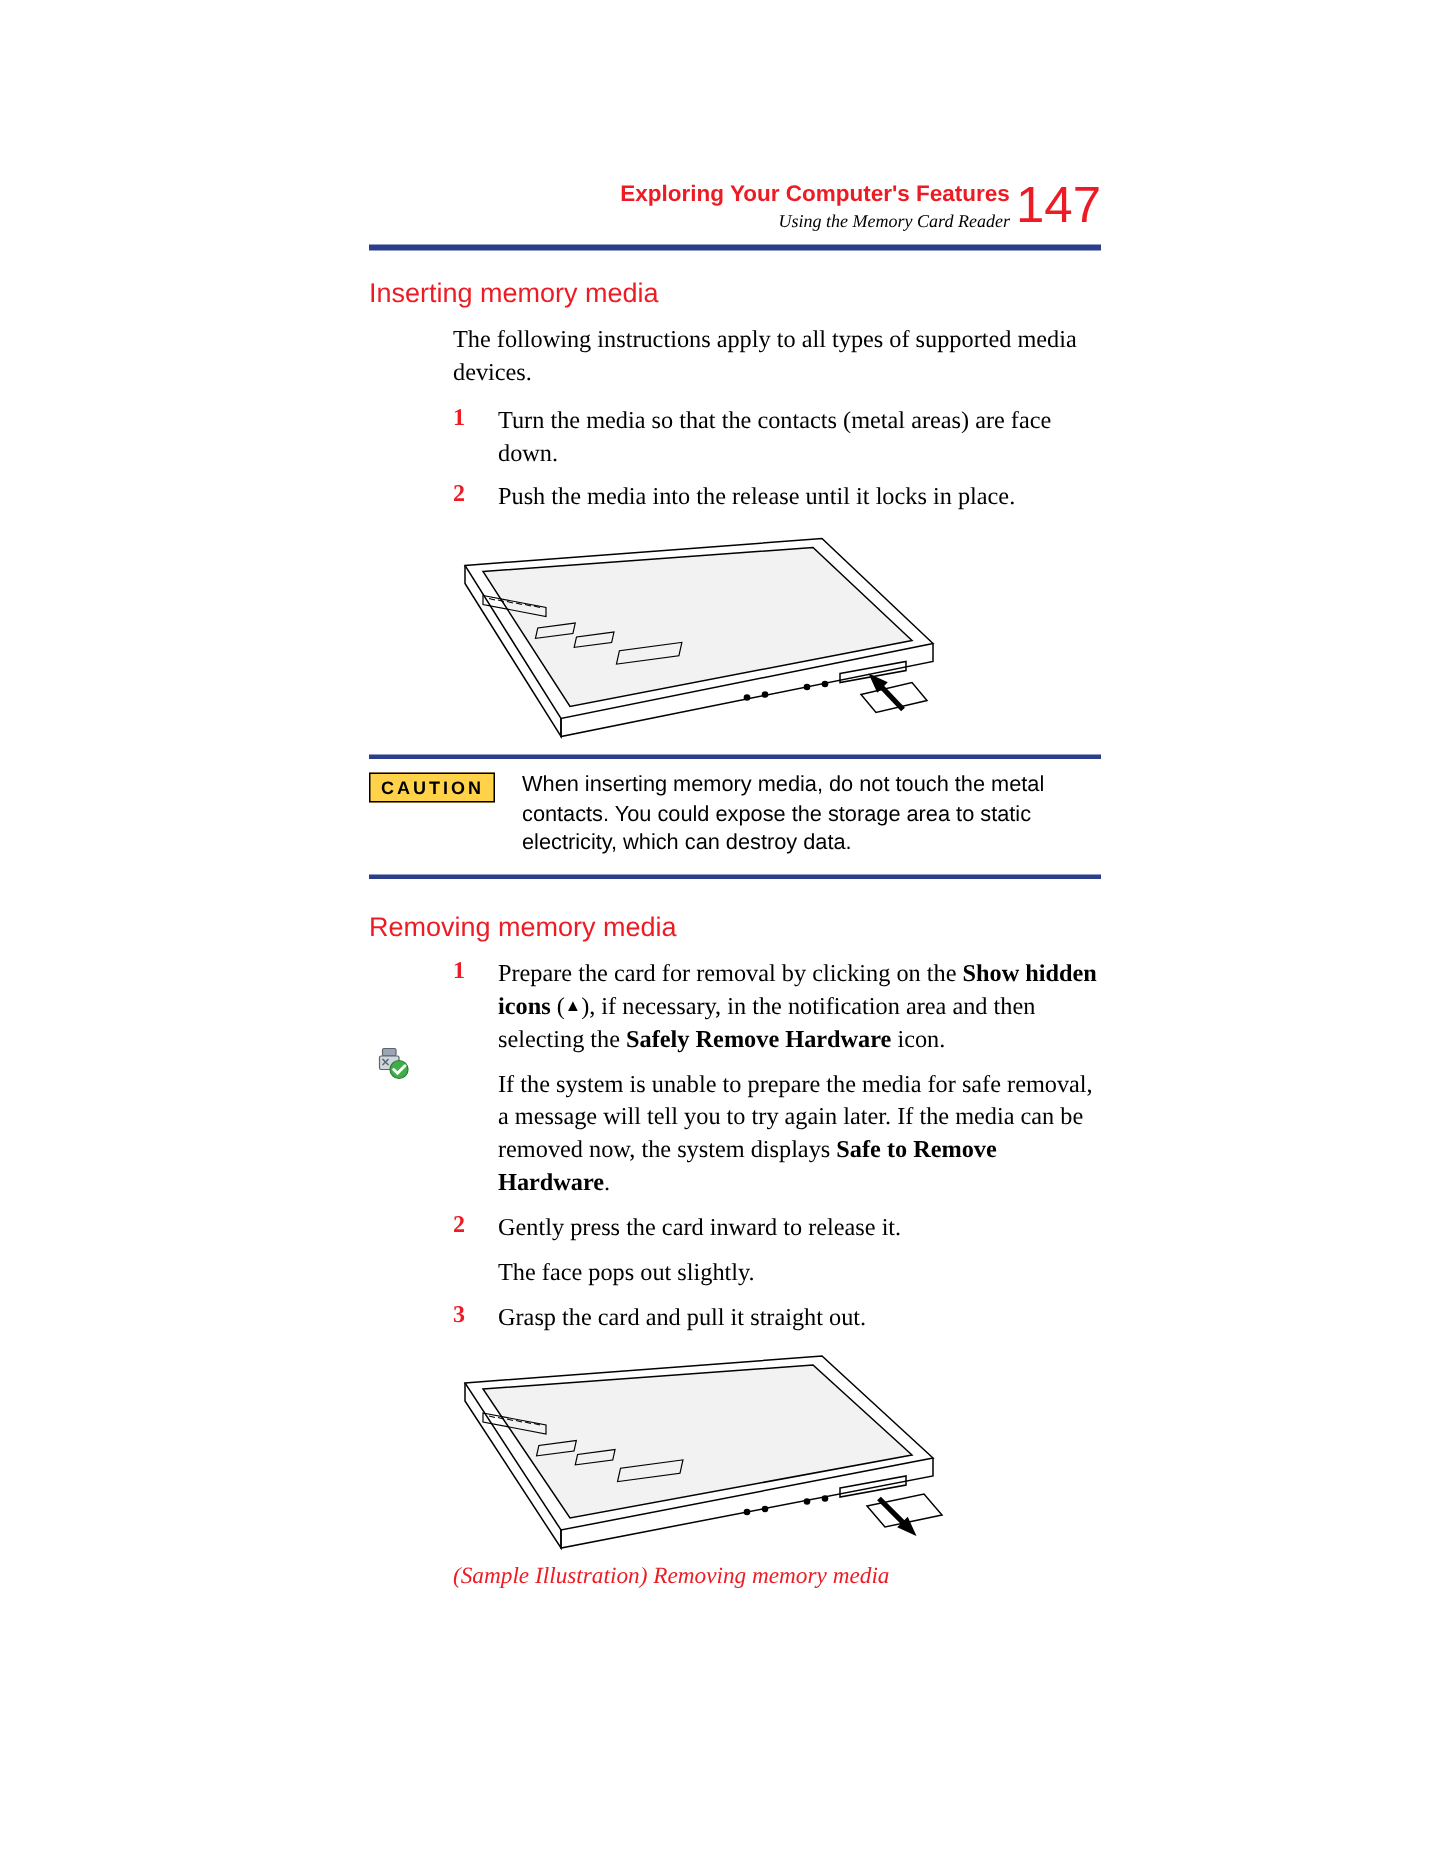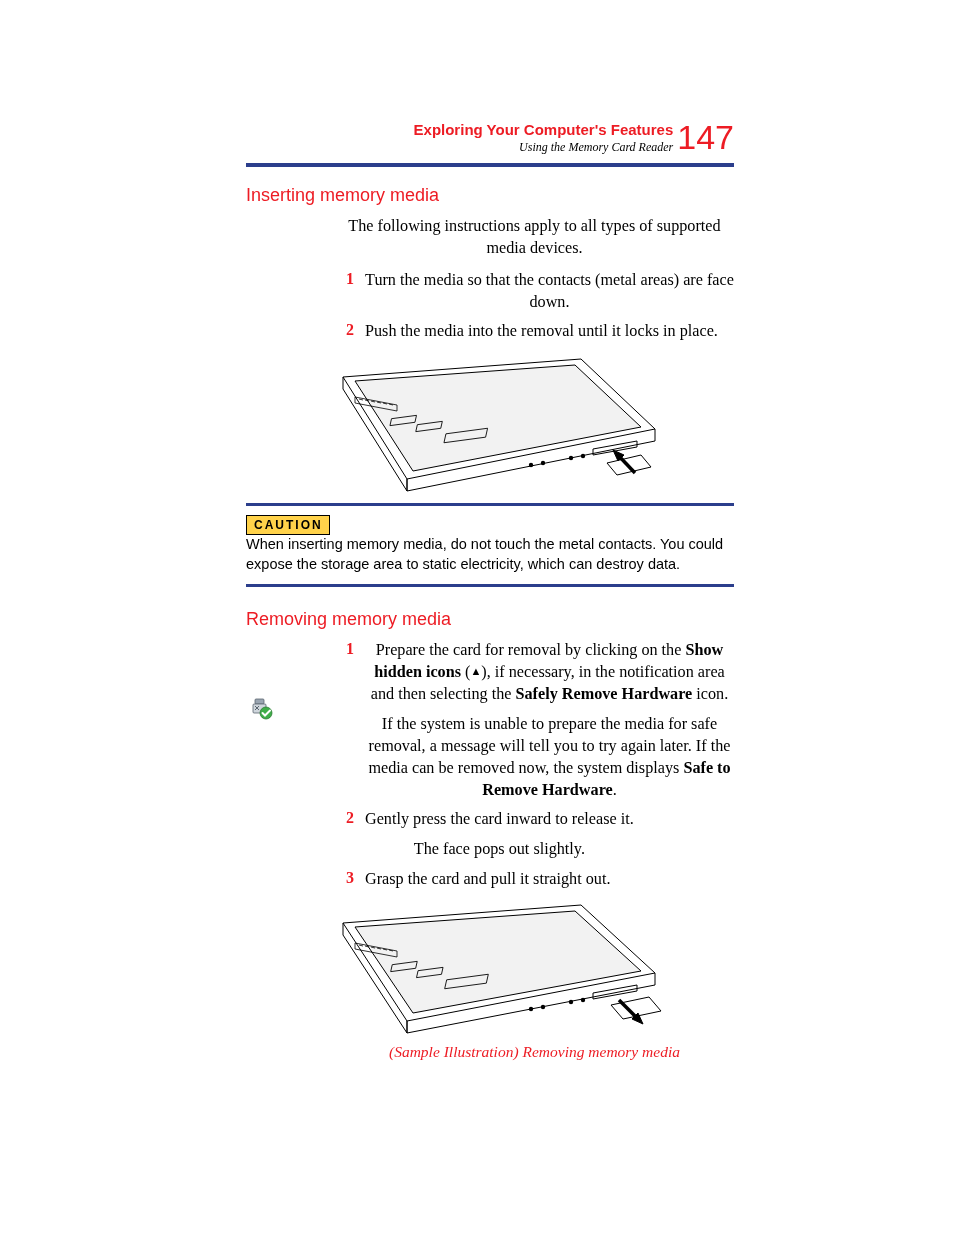--- a/index.html
+++ b/index.html
@@ -56,22 +56,21 @@
     margin: 4px 0 18px 0;
   }
   h2.section {
     font-family: Arial, Helvetica, sans-serif;
     color: #ed1c24;
     font-weight: normal;
     font-size: 18px;
     margin: 0 0 10px 0;
   }
   .body-indent {
-    margin-left: 89px;
-    text-align: center;
+    margin-left: 56px;
   }
   p {
     font-size: 16.2px;
     line-height: 1.35;
     margin: 0 0 10px 0;
   }
   .ol-item {
     display: flex;
     margin-bottom: 8px;
   }
@@ -99,21 +98,20 @@
     color: #ed1c24;
     font-size: 15.5px;
     margin: 4px 0 14px 0;
   }
   .caution-box {
     border-top: 3px solid #2b3e8c;
     border-bottom: 3px solid #2b3e8c;
     padding: 8px 0 10px 0;
     margin: 6px 0 22px 0;
     display: flex;
-    flex-direction: column;
   }
   .caution-left {
     width: 102px;
     flex-shrink: 0;
     padding-right: 0;
     box-sizing: border-box;
     margin-left: 0;
   }
   .caution-label {
     display: inline-block;
@@ -161,21 +159,21 @@
 
   <div class="body-indent">
     <p>The following instructions apply to all types of supported media devices.</p>
 
     <div class="ol-item">
       <div class="ol-num">1</div>
       <div class="ol-text">Turn the media so that the contacts (metal areas) are face down.</div>
     </div>
     <div class="ol-item">
       <div class="ol-num">2</div>
-      <div class="ol-text">Push the media into the removal until it locks in place.</div>
+      <div class="ol-text">Push the media into the release until it locks in place.</div>
     </div>
 
     <div class="illustration">
       <svg width="332" height="142" viewBox="0 0 332 142">
         <g stroke="#000" stroke-width="1" fill="none">
           <path d="M 8 22 L 246 4 L 320 74 L 72 124 Z" fill="#fff"></path>
           <path d="M 8 22 L 8 34 L 72 136 L 72 124"></path>
           <path d="M 72 124 L 72 136 L 320 86 L 320 74"></path>
           <path d="M 20 26 L 240 10 L 306 72 L 78 116 Z" fill="#f2f2f2"></path>
 

